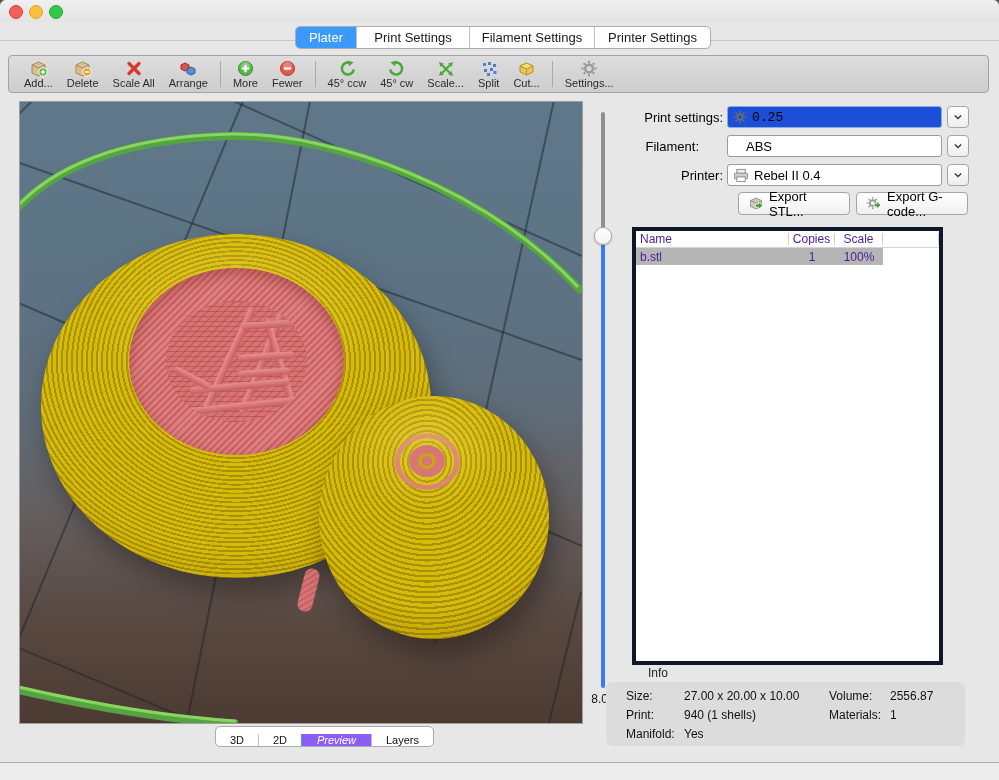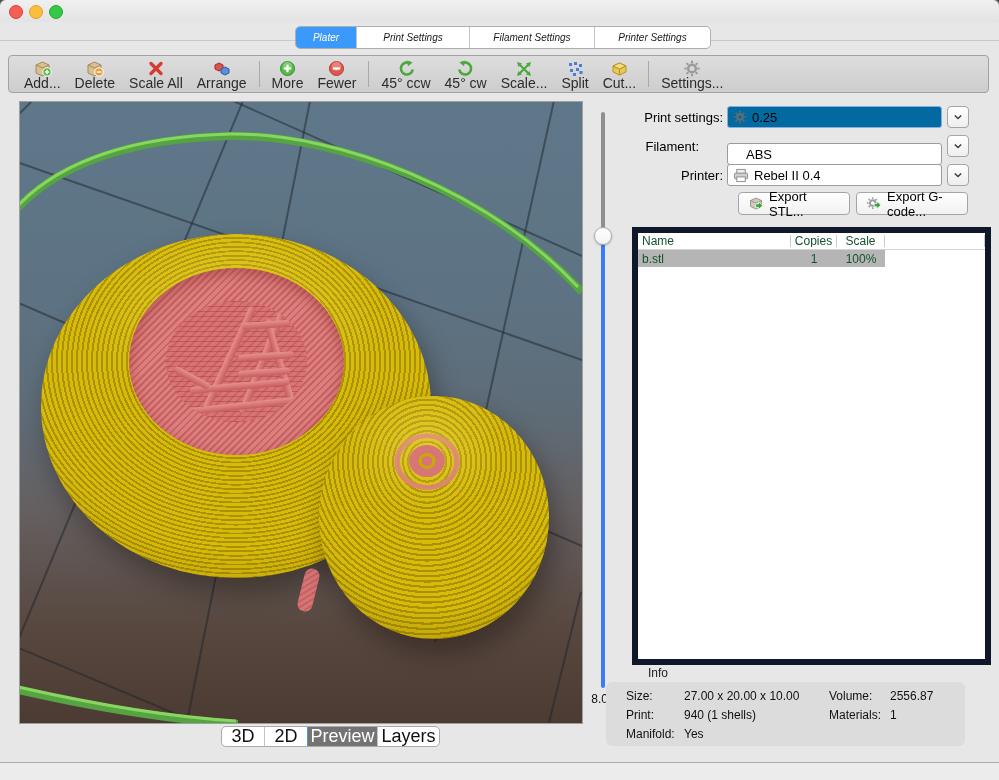--- a/index.html
+++ b/index.html
@@ -7,28 +7,28 @@
   
   .titlebar{position:absolute;left:0;top:0;width:100%;height:22px;background:linear-gradient(#f0f0f0,#e3e3e3);}
   .title{position:absolute;left:0;top:4px;width:100%;text-align:center;font-size:13px;color:#3c3c3c;}
   .tl{position:absolute;top:5px;width:12px;height:12px;border-radius:50%;}
   .tl.red{left:9px;background:#f35f57;border:1px solid #de3d35;}
   .tl.yellow{left:29px;background:#fbbd3e;border:1px solid #dfa023;}
   .tl.green{left:49px;background:#34c84a;border:1px solid #23a632;}
   .tabstrip-line{position:absolute;left:0;top:40px;width:100%;height:1px;background:#c9c9c9;}
   
   .tabs{position:absolute;left:295px;top:26px;height:21px;display:flex;border:1px solid #aeaeae;border-radius:5px;overflow:hidden;background:#fff;z-index:5;}
-  .tab{display:flex;align-items:center;justify-content:center;font-size:10px;color:#1a1a1a;border-left:1px solid #c3c3c3;cursor:default;font-style:italic;}
+  .tab{display:flex;align-items:center;justify-content:center;font-size:13px;color:#1a1a1a;border-left:1px solid #c3c3c3;cursor:default;}
   .tab:first-child{border-left:none;}
   .tab.active{background:#3b99fc;color:#fff;}
   
   .toolbar{position:absolute;left:8px;top:55px;width:981px;height:38px;border:1px solid #a2a2a2;border-radius:4px;background:linear-gradient(#dddddd,#cdcdcd);display:flex;align-items:center;padding-left:8px;box-sizing:border-box;}
   .tb-item{display:flex;flex-direction:column;align-items:center;justify-content:flex-end;gap:1px;padding:2px 7px;height:34px;box-sizing:border-box;}
   .tb-icon{height:17px;display:flex;align-items:center;}
-  .tb-label{font-size:14px;color:#2b2b2b;white-space:nowrap;line-height:11px;}
+  .tb-label{font-size:11px;color:#2b2b2b;white-space:nowrap;line-height:11px;}
   .tb-sep{width:1px;height:26px;background:#aaa;margin:0 5px;}
   
   .viewport{position:absolute;left:19px;top:101px;width:562px;height:621px;border:1px solid #9e9e9e;box-sizing:content-box;overflow:hidden;
     background:linear-gradient(180deg,#5f7889 0%,#5d7384 30%,#5e6c77 50%,#655f60 66%,#584840 84%,#4c3b33 100%);}
   .scene-svg{position:absolute;left:0;top:0;}
   .dome{position:absolute;border-radius:50%;}
   .dome-large{left:21px;top:132px;width:390px;height:344px;
     background:
       radial-gradient(ellipse 55% 40% at 50% 24%, rgba(255,243,130,.30), rgba(255,243,130,0) 70%),
       radial-gradient(ellipse 100% 100% at 50% 40%, rgba(0,0,0,0) 52%, rgba(84,58,6,.38) 84%, rgba(62,42,6,.58) 100%),
@@ -53,46 +53,46 @@
     background:radial-gradient(closest-side,#d87676 0 30%,#c7a70a 30% 48%,#d87676 48% 100%);}
   .pink-sliver{position:absolute;left:281px;top:466px;width:15px;height:44px;border-radius:8px;background:repeating-linear-gradient(135deg,#c86262 0 2px,#d57575 2px 5px);transform:rotate(14deg);}
   
   .slider-track-gray{position:absolute;left:601px;top:112px;width:4px;height:117px;background:#8f8f8f;border-radius:2px;}
   .slider-track-blue{position:absolute;left:601px;top:244px;width:4px;height:444px;background:#3a7bf6;border-radius:2px;}
   .slider-handle{position:absolute;left:594px;top:227px;width:18px;height:18px;border-radius:50%;background:linear-gradient(#ffffff,#f2f2f2);border:1px solid #ababab;box-shadow:0 1px 2px rgba(0,0,0,.25);box-sizing:border-box;}
   .slider-value{position:absolute;left:582px;top:692px;width:42px;text-align:center;font-size:12px;color:#111;}
   
   .form-label{position:absolute;width:105px;text-align:right;font-size:13px;color:#000;}
   .combo{position:absolute;left:727px;width:215px;height:22px;background:#fff;border:1px solid #9b9b9b;border-radius:3px;display:flex;align-items:center;font-size:13px;color:#000;box-sizing:border-box;gap:5px;padding-left:5px;}
-  .combo.selected{background:#0369a1;border-color:#84aede;}
+  .combo.selected{background:#1d4ed8;border-color:#84aede;font-family:Liberation Mono, monospace;}
   .combo.no-icon{padding-left:18px;}
   .combo-btn{position:absolute;left:947px;width:22px;height:22px;background:linear-gradient(#ffffff,#eeeeee);border:1px solid #a5a5a5;border-radius:4px;display:flex;align-items:center;justify-content:center;box-sizing:border-box;}
   .btn{position:absolute;height:23px;background:linear-gradient(#ffffff,#f1f1f1);border:1px solid #a5a5a5;border-radius:4px;font-size:13px;color:#000;display:flex;gap:5px;align-items:center;padding:0 9px;box-sizing:border-box;}
   
-  .obj-table{position:absolute;left:632px;top:227px;width:359px;height:438px;background:#fff;border:6px solid #0f172a;box-sizing:border-box;font-size:12px;color:#14532d;}
+  .obj-table{position:absolute;left:632px;top:227px;width:311px;height:438px;background:#fff;border:4px solid #0f172a;box-sizing:border-box;font-size:12px;color:#4c1d95;}
   .t-row{display:flex;align-items:center;height:16px;}
   .t-head{border-bottom:1px solid #d4d4d4;height:16px;}
   .t-head .c{border-right:1px solid #cccccc;height:12px;display:flex;align-items:center;}
   .c{box-sizing:border-box;padding:0 4px;white-space:nowrap;overflow:hidden;}
   .c-name{width:153px;}
   .c-copies{width:46px;justify-content:center;text-align:center;}
   .c-scale{width:48px;justify-content:center;text-align:center;}
   .c-rest{flex:1;}
   .t-body .t-row{height:17px;}
   .t-row.selected .c-name,.t-row.selected .c-copies,.t-row.selected .c-scale{background:#b5b5b5;height:17px;display:flex;align-items:center;}
   .t-row.selected .c-copies,.t-row.selected .c-scale{justify-content:center;}
   
   .info-title{position:absolute;left:648px;top:666px;font-size:12px;color:#222;}
   .info-box{position:absolute;left:606px;top:682px;width:359px;height:64px;background:#dcdcdc;border-radius:6px;font-size:12px;color:#111;}
   .info-box span{position:absolute;white-space:nowrap;}
   
-  .view-seg{position:absolute;left:221px;top:726px;height:19px;display:flex;border:1px solid #ababab;border-radius:5px;overflow:hidden;background:#fff;font-size:18px;z-index:4;}
+  .view-seg{position:absolute;left:215px;top:726px;height:19px;display:flex;border:1px solid #ababab;border-radius:5px;overflow:hidden;background:#fff;font-size:11px;z-index:4;align-items:flex-end;}
   .seg{display:flex;align-items:center;justify-content:center;color:#111;border-left:1px solid #c3c3c3;}
   .seg:first-child{border-left:none;}
-  .seg.active{background:#737373;color:#fff;border-left-color:#3b99fc;}
+  .seg.active{background:#8b5cf6;color:#fff;border-left-color:#3b99fc;font-style:italic;}
   
   .status-strip{position:absolute;left:0;top:762px;width:100%;height:18px;background:#ececec;border-top:1px solid #ababab;}
 </style>
 </head>
 <body>
 
 <div class="window">
 
   <div class="titlebar">
     <span class="tl red"></span>
@@ -304,21 +304,21 @@
   </div>
   <div class="combo-btn" style="top:106px;">
     <span>
         <svg width="14" height="14" viewBox="0 0 22 22" style="display:block">
           <path d="M6 8.5 L11 13.5 L16 8.5" stroke="#3c3c3c" stroke-width="2.2" fill="none"></path>
         </svg>
       </span>
   </div>
 
   <div class="form-label" style="left:594px;top:139px;">Filament:</div>
-  <div class="combo no-icon" style="top:135px;margin-top:8px;">
+  <div class="combo no-icon" style="top:135px;">
     <span>ABS</span>
   </div>
   <div class="combo-btn" style="top:135px;">
     <span>
         <svg width="14" height="14" viewBox="0 0 22 22" style="display:block">
           <path d="M6 8.5 L11 13.5 L16 8.5" stroke="#3c3c3c" stroke-width="2.2" fill="none"></path>
         </svg>
       </span>
   </div>
 

